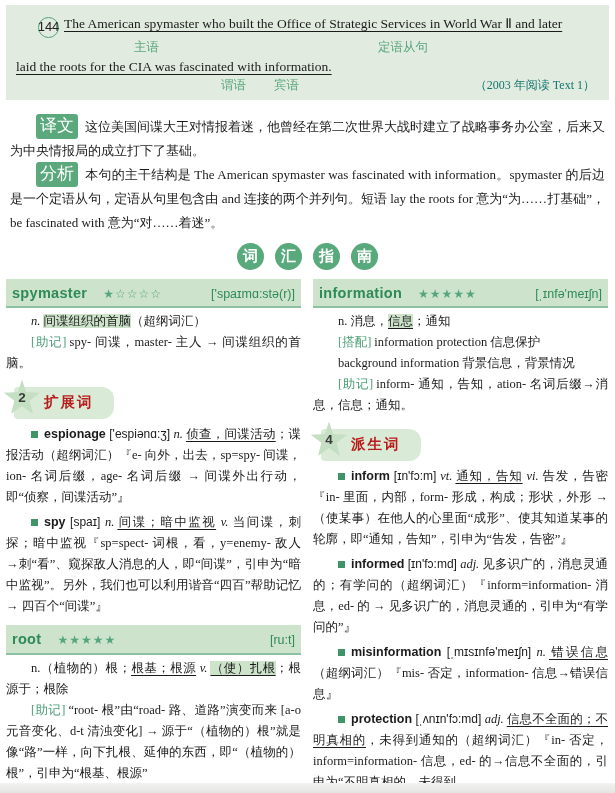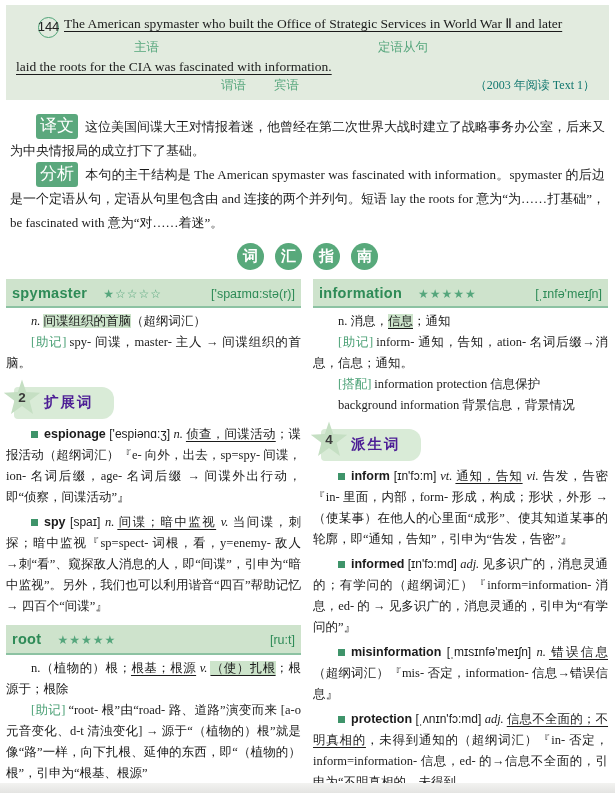--- a/index.html
+++ b/index.html
@@ -42,21 +42,21 @@
   .def{text-indent:2em;margin:3px 0 0 0;}
   .pos{font-style:italic;margin-right:3px;}
   .hl{background:#cde4cb;}
   .u{text-decoration:underline;text-underline-offset:3px;}
   .mn{text-indent:2em;margin:0;}
   .mn-label{color:#4aa075;margin-right:3px;}
   .co-line2{margin-left:2em;}
   
   .sec-badge{position:relative;height:32px;margin:10px 0 8px 0;}
   .pill{position:absolute;left:8px;top:3px;background:#d9ebd7;border-radius:4px 12px 12px 4px;
-        padding:3px 20px 4px 30px;color:#4c1d95;font-weight:bold;font-size:14.5px;
+        padding:3px 20px 4px 30px;color:#b91c1c;font-weight:bold;font-size:14.5px;
         font-family:"Liberation Sans",sans-serif;letter-spacing:2px;}
   .star5{position:absolute;left:-3px;top:-5px;width:38px;height:38px;background:#c5dfc3;
         clip-path:polygon(50% 0%,61% 33%,98% 35%,70% 56%,79% 91%,50% 70%,21% 91%,30% 56%,2% 35%,39% 33%);
         display:flex;align-items:center;justify-content:center;}
   .star5 span{font-weight:bold;color:#3a3a3a;font-size:13.5px;font-family:"Liberation Sans",sans-serif;}
   
   .entry{text-indent:2em;margin:4px 0 0 0;}
   .sq{display:inline-block;width:7px;height:7px;background:#3f946a;margin-right:6px;}
   .ew{font-family:"Liberation Sans",sans-serif;font-weight:bold;font-size:12.5px;}
   .ipa{font-family:"Liberation Sans",sans-serif;font-size:12px;}
@@ -138,23 +138,23 @@
     <div class="col-sep"></div>
 
     <div class="col">
 
       <div class="word-bar">
         <span class="w">information</span>
         <span class="stars">★★★★★</span>
         <span class="ipa-h">[ˌɪnfə'meɪʃn]</span>
       </div>
       <p class="def"><span>n. 消息，</span><span class="hl u">信息</span><span>；通知</span></p>
-      <p class="mn"><span class="mn-label">[助记]</span><span>inform- 通知，告知，ation- 名词后缀→消息，信息；通知。</span></p>
       <p class="mn"><span class="mn-label">[搭配]</span><span>information protection 信息保护</span><br>
         <span class="co-line2">background information 背景信息，背景情况</span></p>
+      <p class="mn"><span class="mn-label">[助记]</span><span>inform- 通知，告知，ation- 名词后缀→消息，信息；通知。</span></p>
 
       <div class="sec-badge">
         <div class="pill">派生词</div>
         <div class="star5">
             <span>4</span>
           </div>
       </div>
 
       <p class="entry"><span class="sq"></span><span class="ew">inform</span>
         <span class="ipa">[ɪn'fɔ:m]</span>

